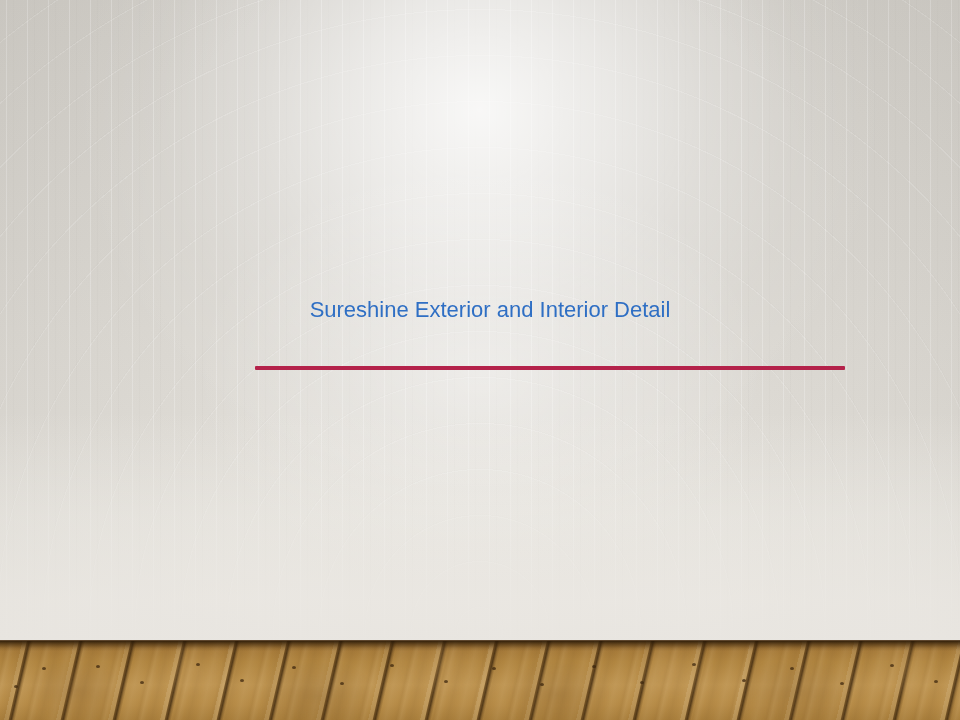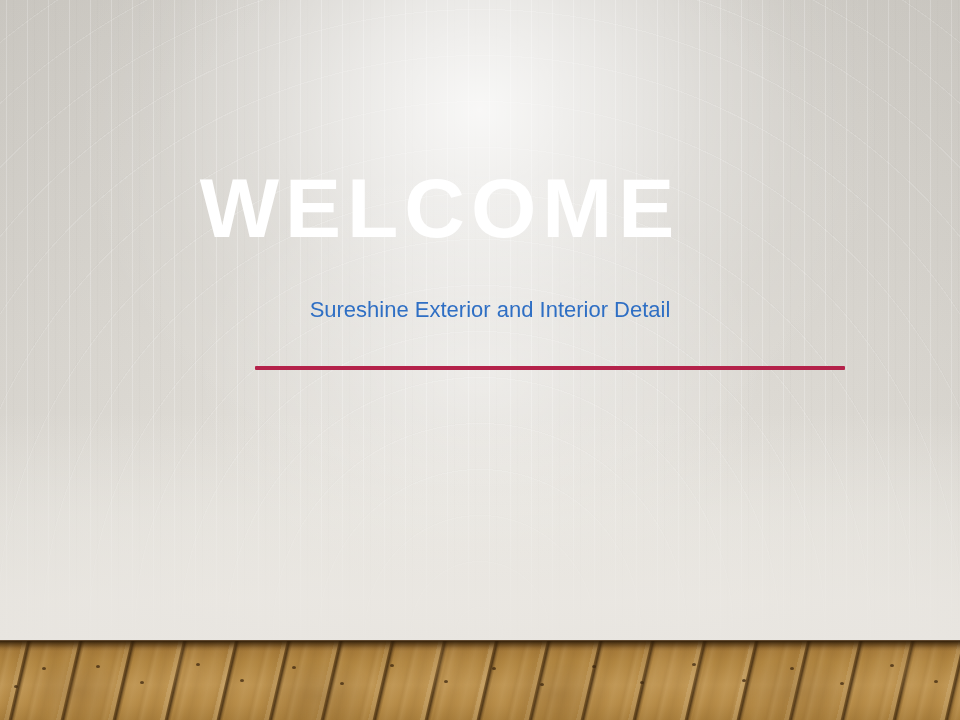--- a/index.html
+++ b/index.html
@@ -319,18 +319,17 @@
       <i style="left:790px; top:26px;"></i>
       <i style="left:840px; top:41px;"></i>
       <i style="left:890px; top:23px;"></i>
       <i style="left:934px; top:39px;"></i>
       <i style="left:14px;  top:44px;"></i>
     </div>
     <div class="floor-shadow"></div>
   </div>
 
   <div class="content">
-    <div class="title">WELCOME</div>
     <div class="subtitle">Sureshine Exterior and Interior Detail</div>
     <div class="rule"></div>
   </div>
 
 </div>
 
 </body></html>

